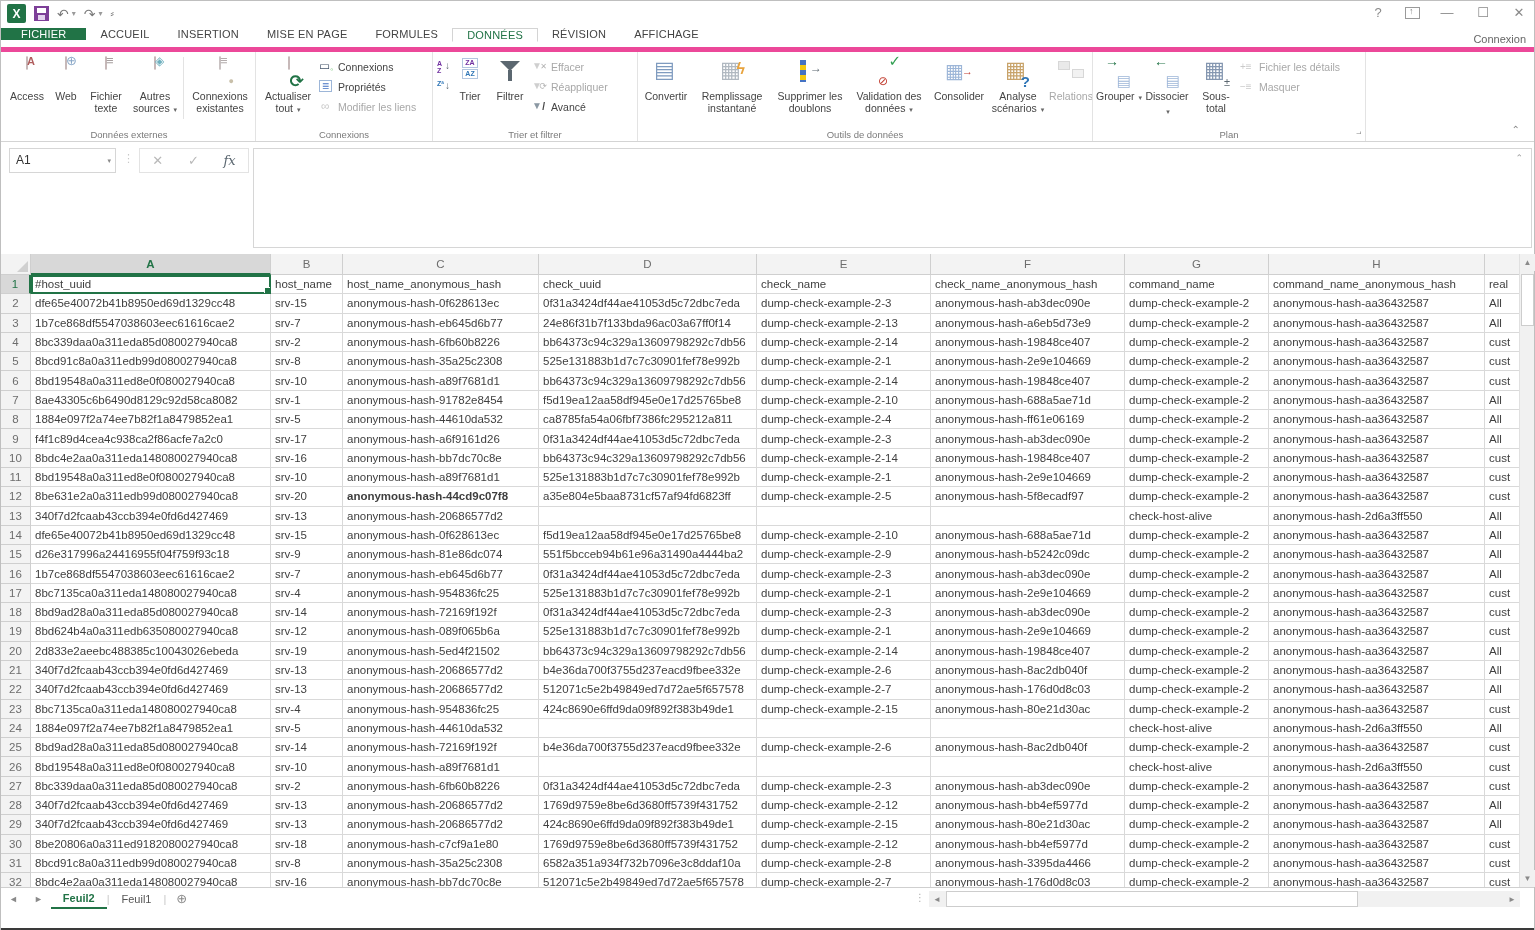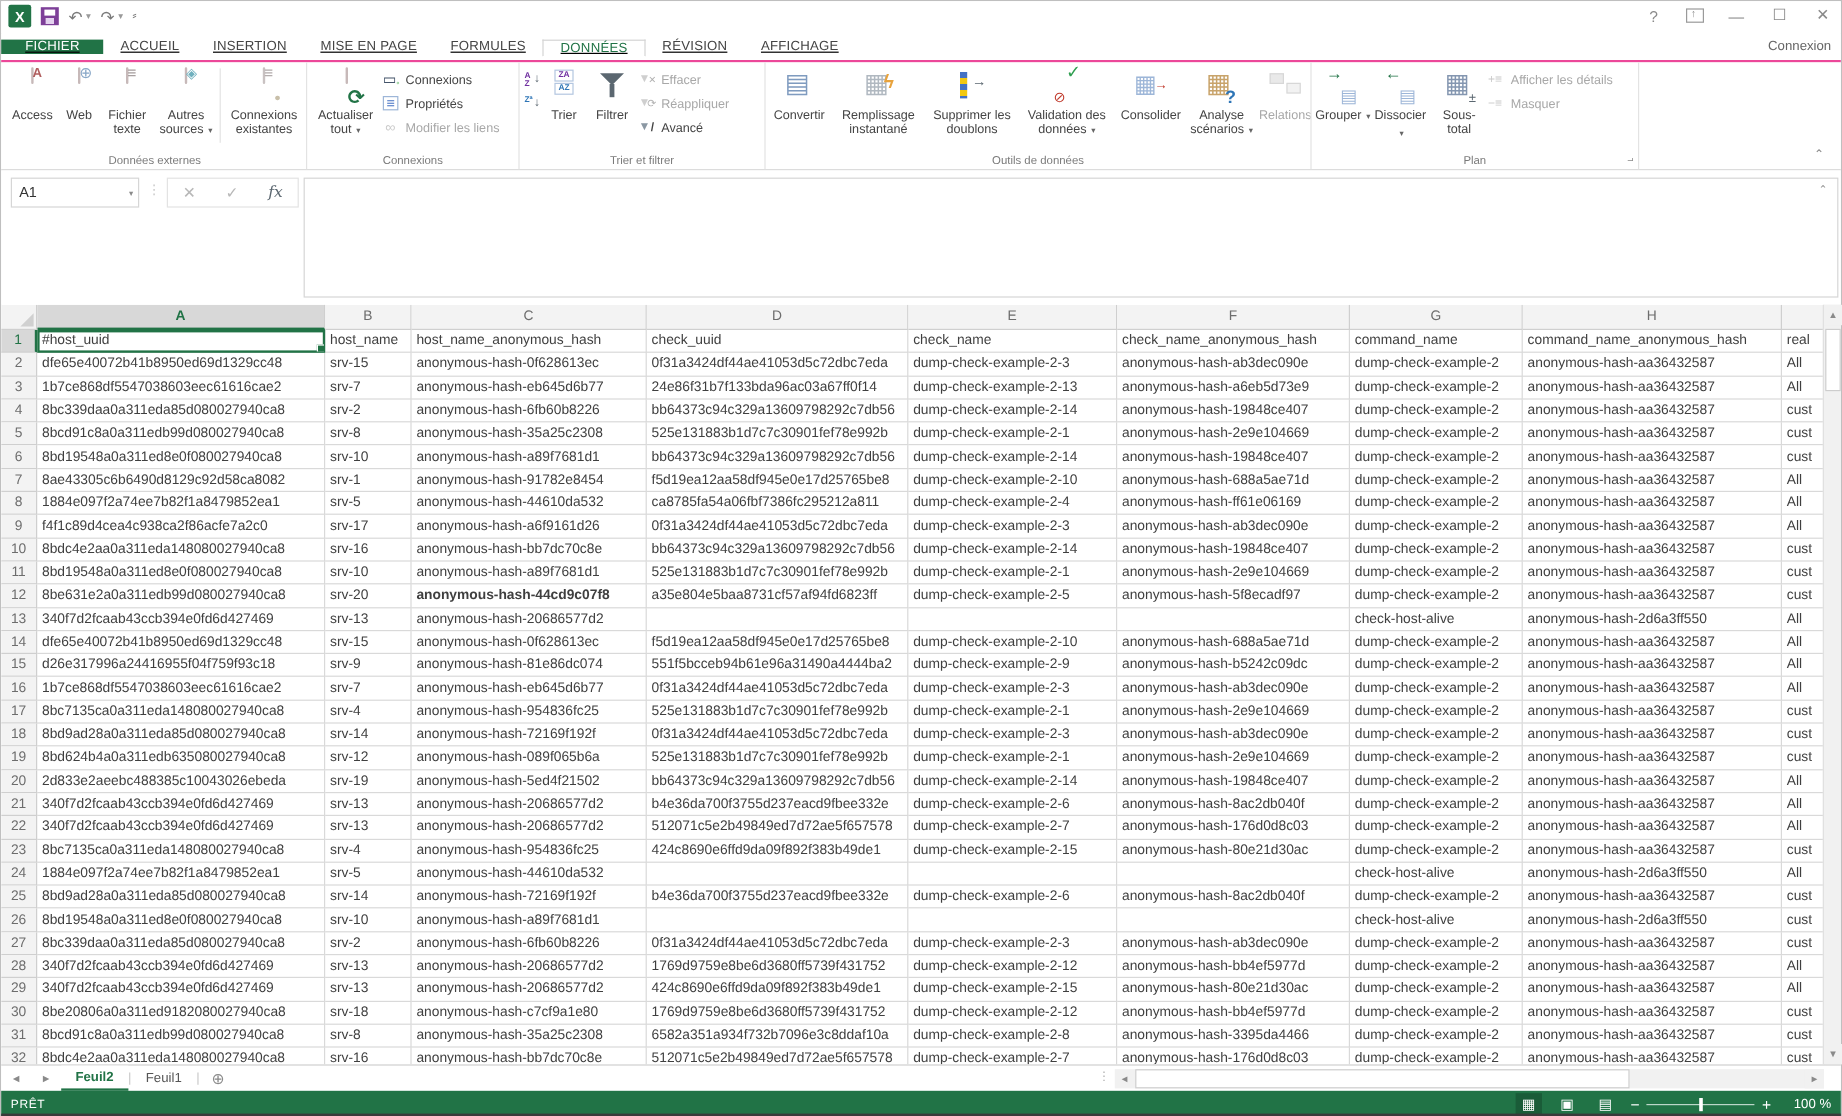--- a/index.html
+++ b/index.html
@@ -21,21 +21,21 @@
   #title-text { position:absolute; top:6px; left:0; width:100%; text-align:center;
     color:#8a8a8a; font-size:12px; pointer-events:none; }
   #win-controls { position:absolute; right:6px; top:4px; display:flex; gap:18px; align-items:center;
     color:#8a8a8a; font-size:13px; }
   #win-controls .wc { width:18px; text-align:center; }
   .ribbon-display-ic { display:inline-block; width:15px; height:12px; border:1px solid #9a9a9a; position:relative; }
   .ribbon-display-ic::before { content:"↑"; position:absolute; top:-2px; left:3px; font-size:9px; color:#888; }
 
   
   #tabrow { position:absolute; top:27px; left:0; width:100%; height:24px; background:#fff;
-    border-bottom:2px solid #ec4899; display:flex; align-items:center;text-decoration:underline; }
+    border-bottom:5px solid #ec4899; display:flex; align-items:flex-start; }
   .rtab { padding:0 14px; font-size:11px; color:#444; display:flex; align-items:center;
     letter-spacing:.2px; position:relative; }
   .rtab.file { background:#217346; color:#fff; padding:0 20px; }
   .rtab.active { color:#217346; background:#fff; border:1px solid #d4d4d4; border-bottom:1px solid #fff;
     margin-bottom:-1px; }
   #signin { position:absolute; right:8px; top:32px; font-size:11px; color:#666; }
 
   
   #ribbon { position:absolute; top:51px; left:0; width:100%; height:90px; background:#fff;
     border-bottom:1px solid #d4d4d4; }
@@ -357,21 +357,21 @@
           <span class="icon ungroup-icon icon-lg"></span>
           <span class="lbl">Dissocier<span class="dd"> ▾</span></span>
         </div>
         <div class="rbtn-lg" style="width: 46px;">
           <span class="icon subtotal-icon icon-lg"></span>
           <span class="lbl">Sous-total</span>
         </div>
         <div class="rstack">
           <div class="rbtn-sm disabled">
             <span class="icon show-detail-icon icon-sm"></span>
-            <span>Afficher les détails</span>
+            <span>Fichier les détails</span>
           </div>
           <div class="rbtn-sm disabled">
             <span class="icon hide-detail-icon icon-sm"></span>
             <span>Masquer</span>
           </div>
         </div>
         <div class="glabel">Plan</div>
         <span class="launcher" style="transform: rotate(180deg);">⌐</span>
       </div>
     </div>
@@ -810,31 +810,15 @@
       </span>
     <span class="addsheet">⊕</span>
     <span id="grip">⋮</span>
     <div id="hscroll">
       <span class="harr left">◄</span>
       <div id="hthumb"></div>
     </div>
     <span id="hright">►</span>
   </div>
 
-  <div id="statusbar">
-    <span id="mode">PRÊT</span>
-    <div id="sb-right">
-      <span class="viewbtn active">▦</span>
-      <span class="viewbtn">▣</span>
-      <span class="viewbtn">▤</span>
-      <div id="zoomctl">
-        <span class="zpm">−</span>
-        <span class="zline">
-            <span class="zthumb"></span>
-          </span>
-        <span class="zpm">+</span>
-      </div>
-      <span id="zoom-label">100 %</span>
-    </div>
-  </div>
 
   <div id="bottom-edge"></div>
 </div>
 
 </body></html>

